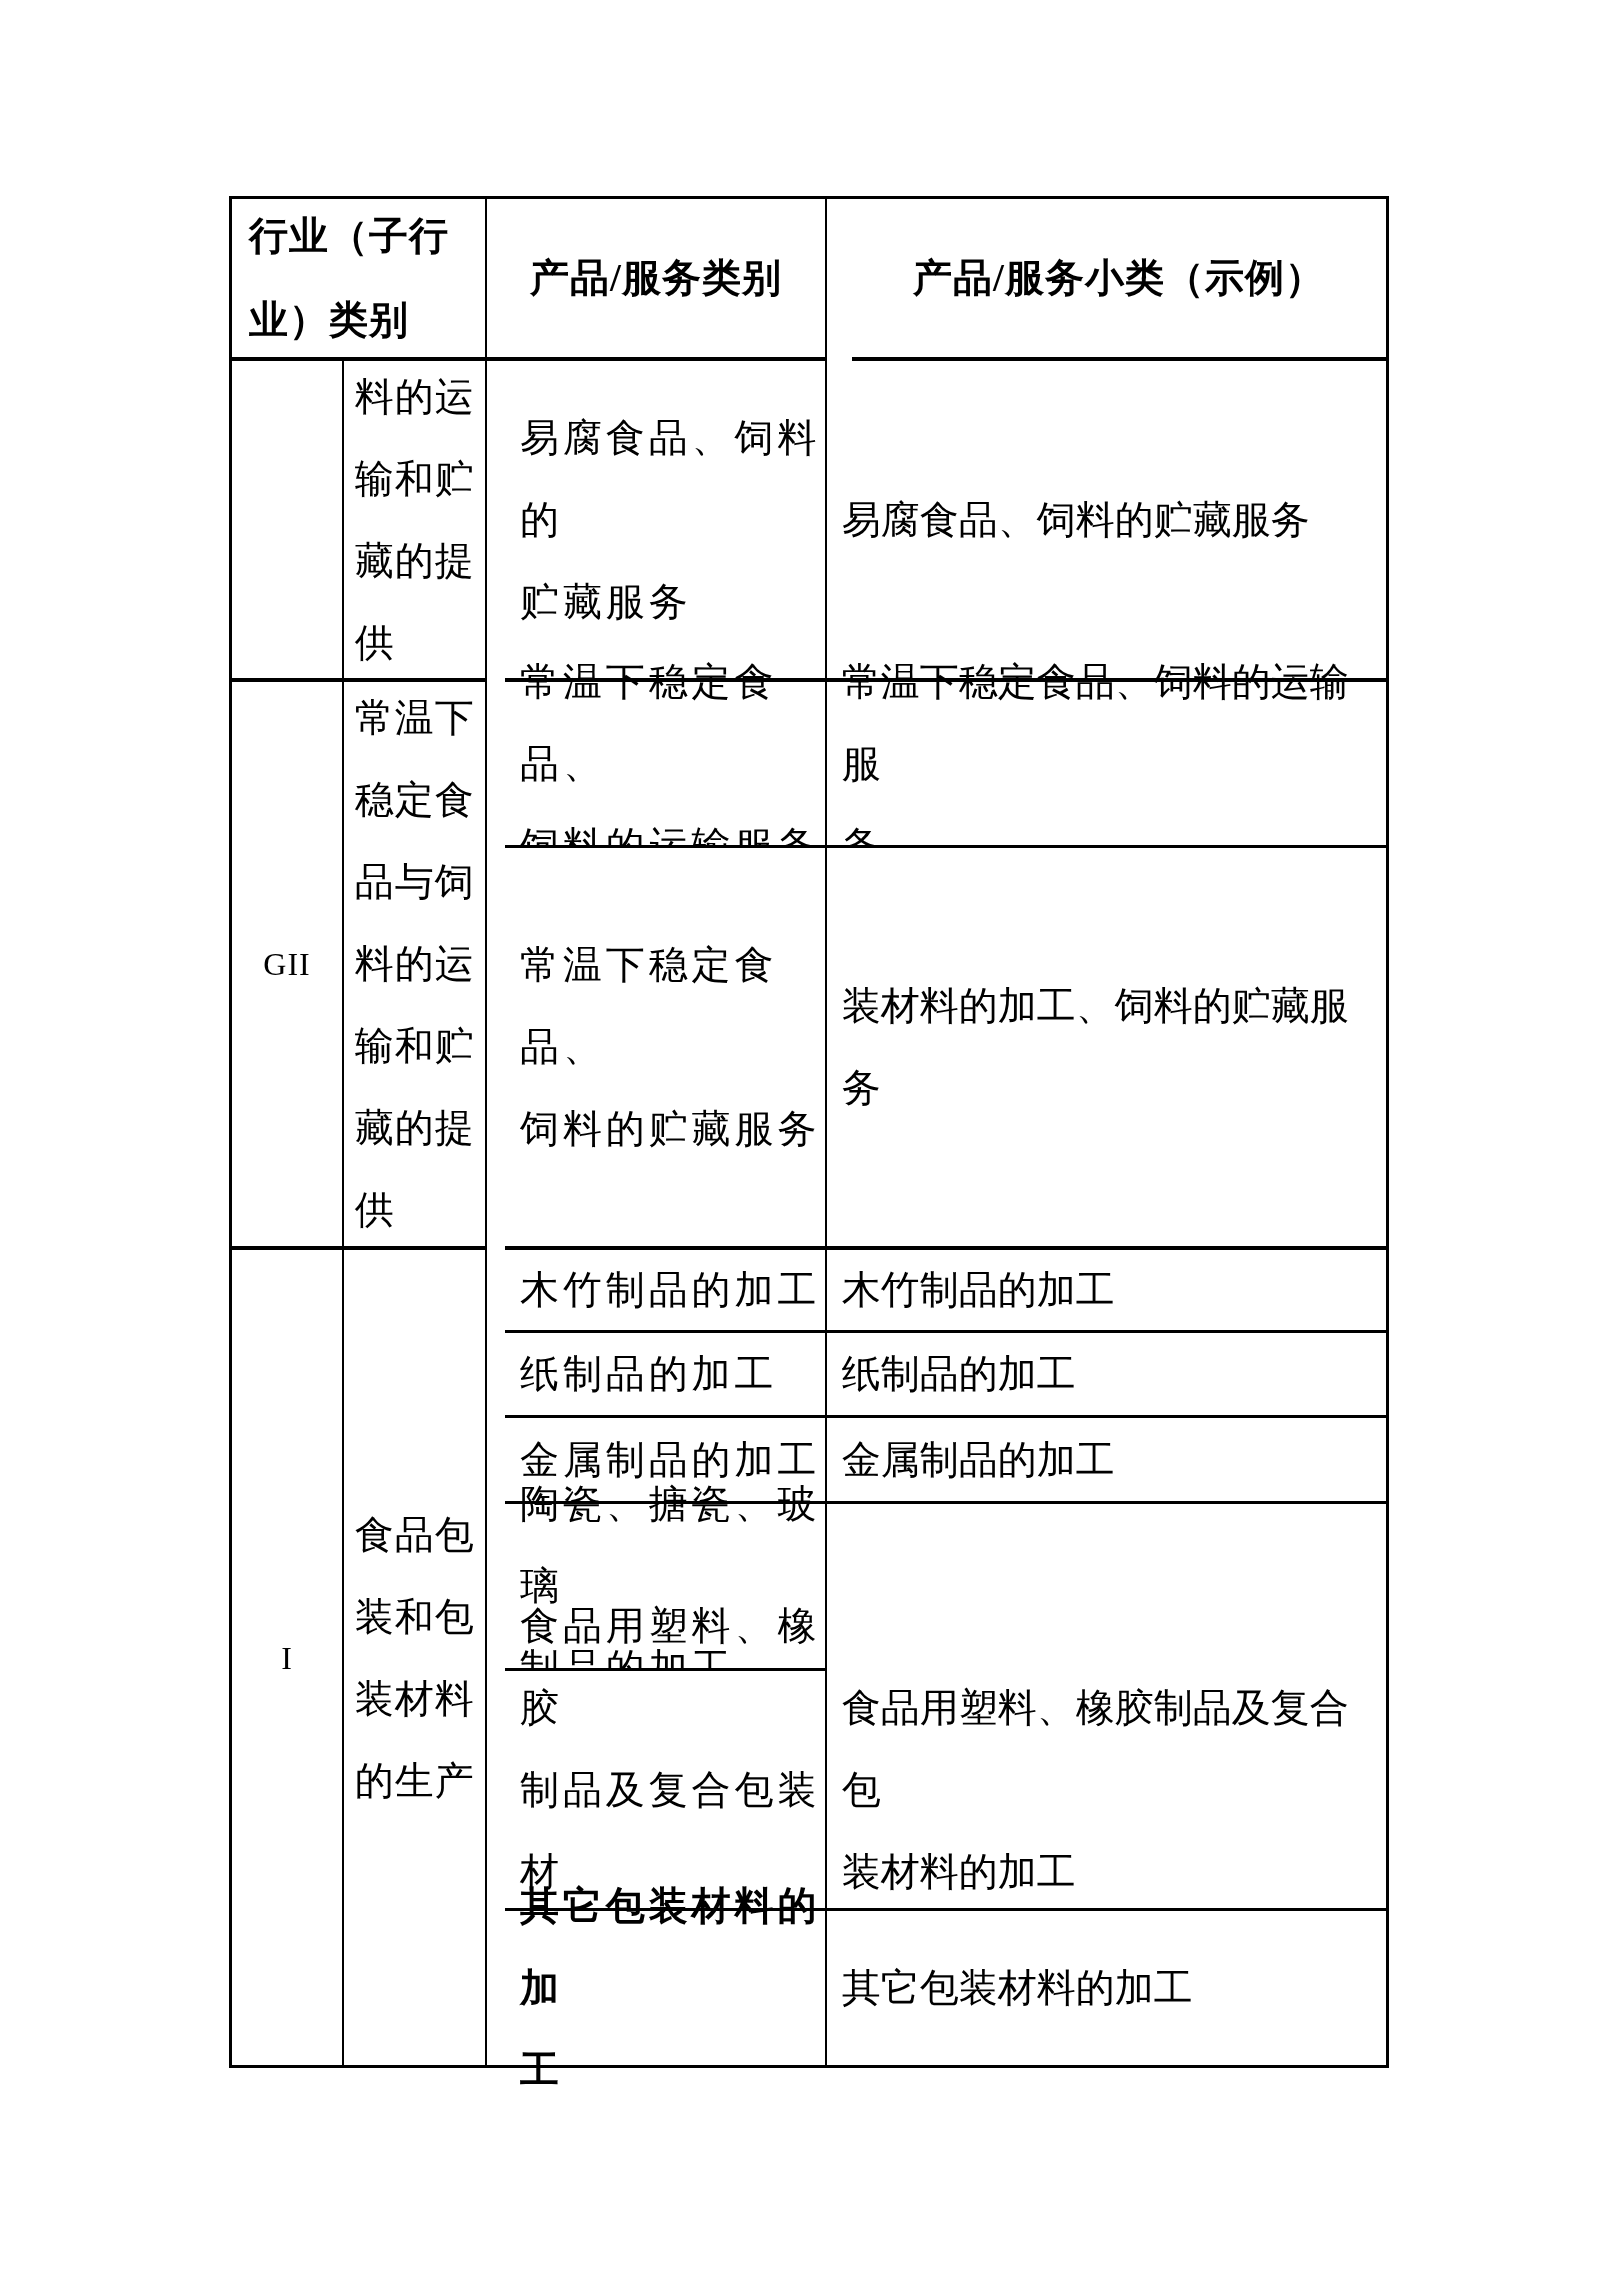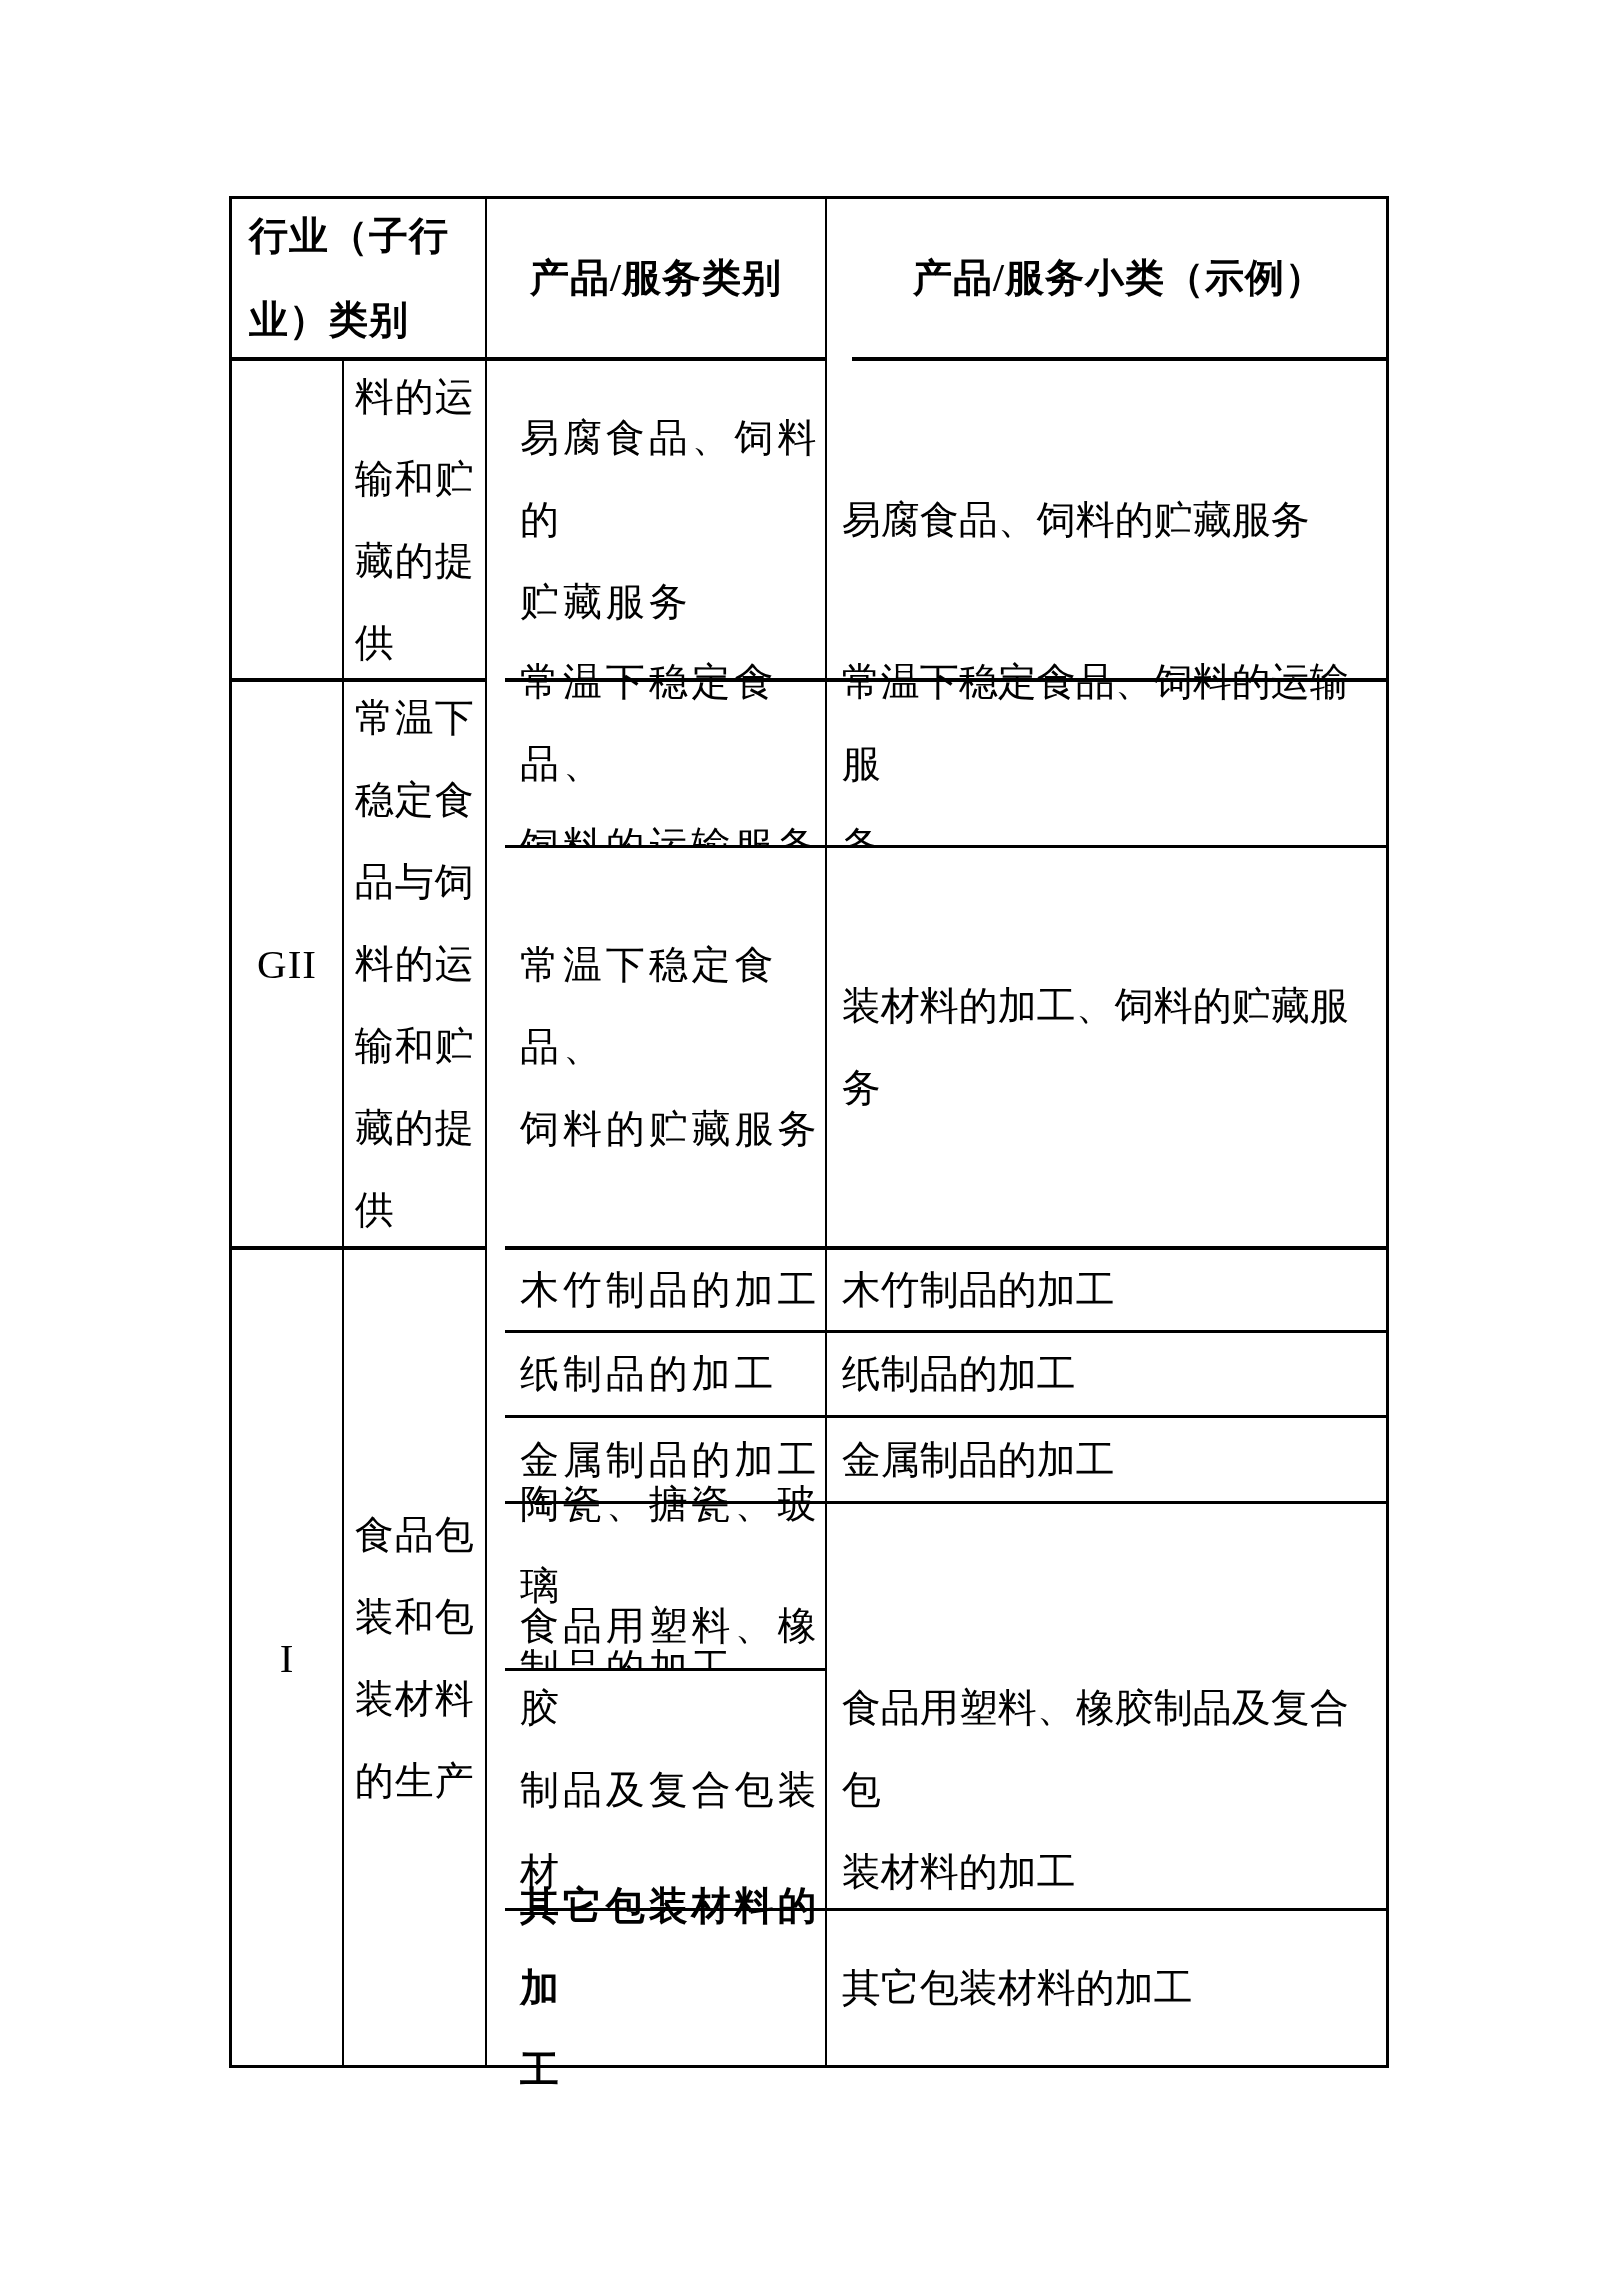--- a/index.html
+++ b/index.html
@@ -48,21 +48,21 @@
   .hcell .txt {
     font-weight: bold;
     line-height: 84px;
     letter-spacing: 1px;
   }
   .h-industry { padding-left: 17px; }
   .h-center { justify-content: center; }
   
   .code-cell { justify-content: center; }
   .code-cell .txt {
-    font-size: 41px;
+    font-size: 32px;
     letter-spacing: 1px;
   }
   
   .sub-cell { padding-left: 10.8px; }
   .sub-cell .txt { letter-spacing: 1px; }
   
   .cat-cell { padding-left: 15px; margin-left: 18px; }
   .cat-cell .txt { letter-spacing: 3.9px; }
   
   .subcat-cell { padding-left: 14.7px; }

